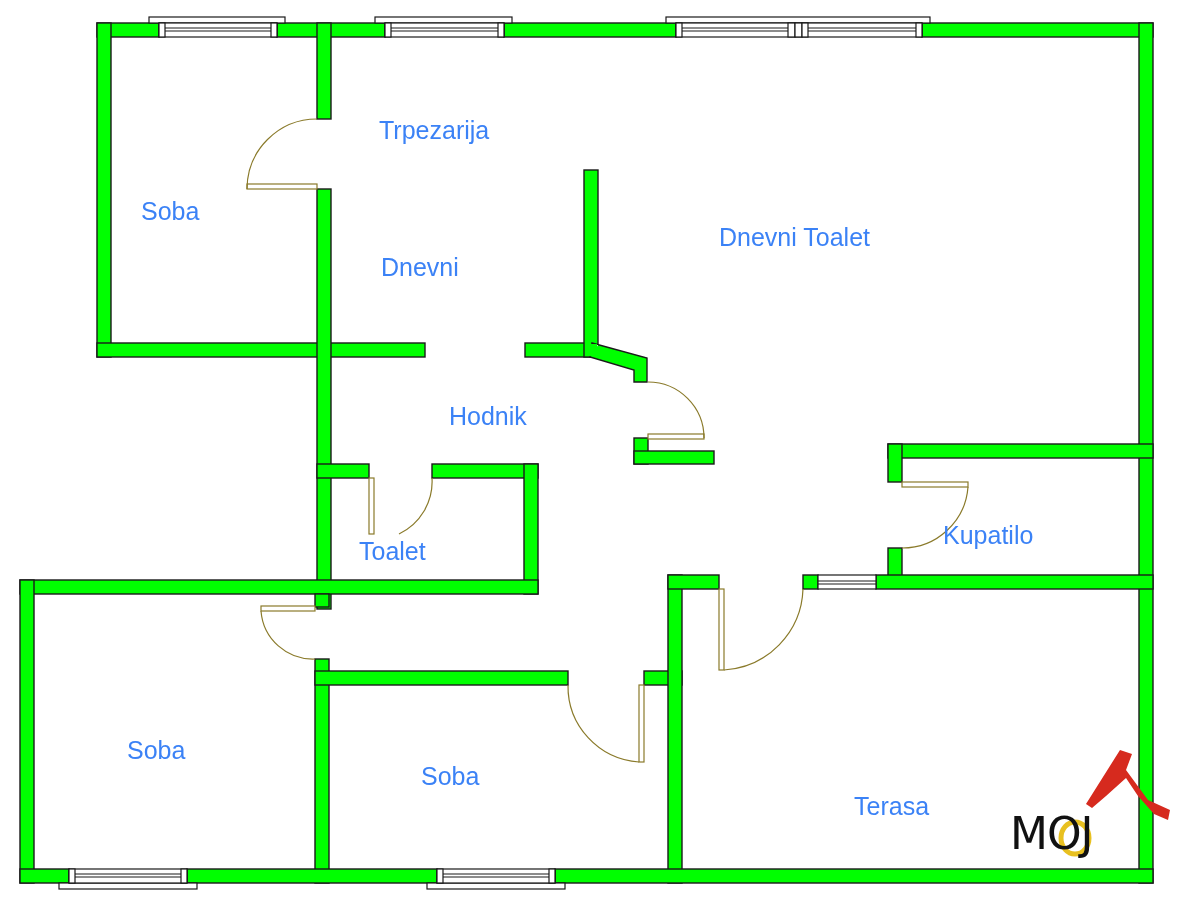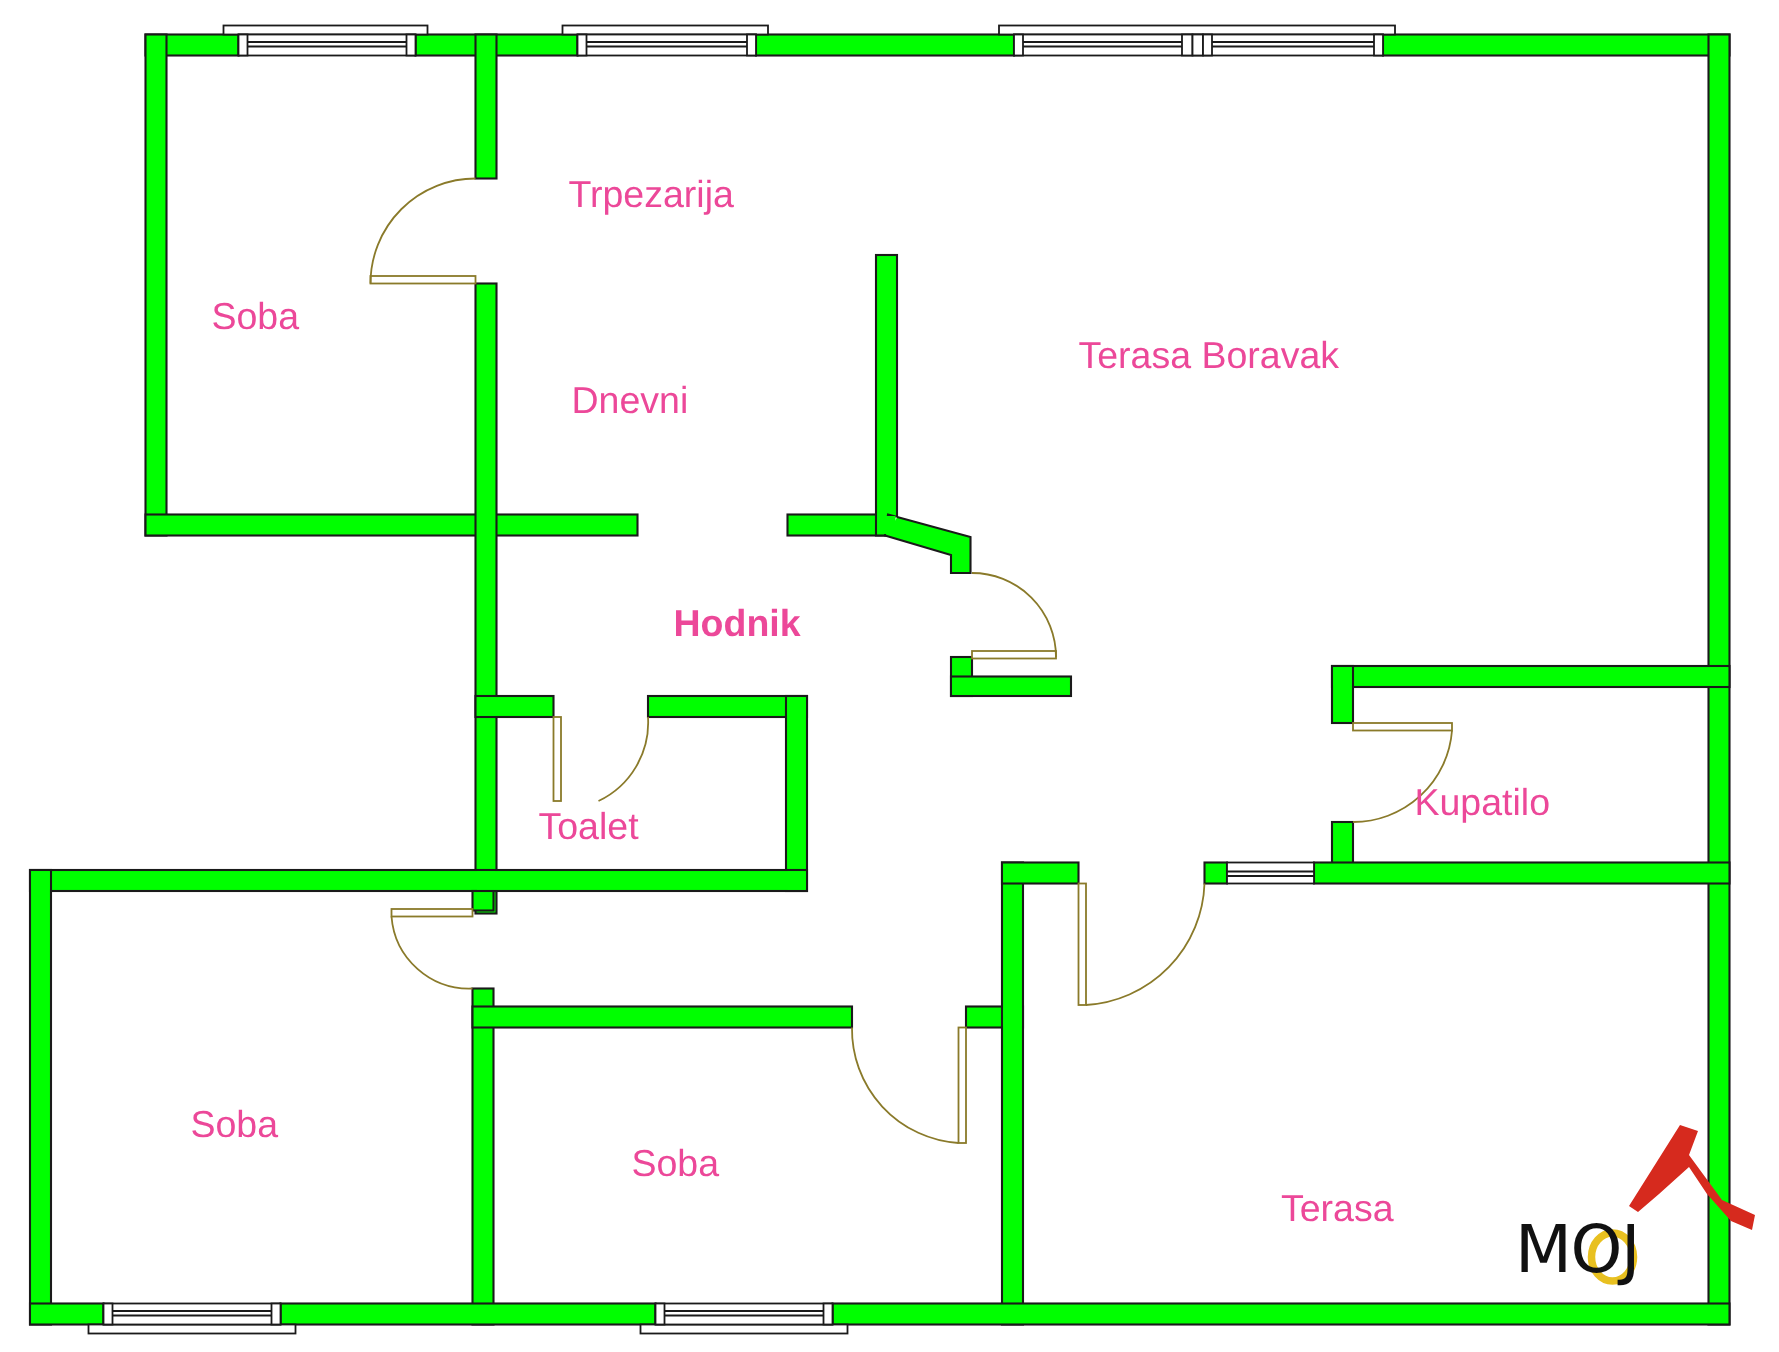--- a/index.html
+++ b/index.html
@@ -7,21 +7,21 @@
   #plan { position: absolute; left: 0; top: 0; }
   .wall { fill: #00ff00; stroke: #1a1a1a; stroke-width: 1.4; }
   .win-frame { fill: #ffffff; stroke: #1a1a1a; stroke-width: 1.2; }
   .win-sash { fill: none; stroke: #1a1a1a; stroke-width: 1.2; }
   .door-leaf { fill: #ffffff; stroke: #8a7a2a; stroke-width: 1.2; }
   .door-arc { fill: none; stroke: #8a7a2a; stroke-width: 1.2; }
   .room-label {
     position: absolute;
     font-family: "Liberation Sans", sans-serif;
     font-size: 25px;
-    color: #ec4899;
+    color: #3b82f6;
     white-space: nowrap;
     line-height: 1;
   }
   .logo { position: absolute; left: 1008px; top: 748px; width: 170px; height: 145px; }
   .logo-text {
     position: absolute;
     font-family: "DejaVu Sans", sans-serif;
     font-size: 44px;
     color: #111;
     letter-spacing: -1px;
@@ -206,22 +206,22 @@
     <g>
       <rect class="door-leaf" x="719" y="589" width="5" height="81"></rect>
       <path class="door-arc" d="M 803 589 A 84 84 0 0 1 724 670"></path>
     </g>
   </g>
 </svg>
 
 <div class="room-label" style="left:141px; top:199px;">Soba</div>
 <div class="room-label" style="left:379px; top:118px;">Trpezarija</div>
 <div class="room-label" style="left:381px; top:255px;">Dnevni</div>
-<div class="room-label" style="left:719px; top:225px;">Terasa Boravak</div>
-<div class="room-label" style="left:449px; top:404px;font-weight:bold;">Hodnik</div>
+<div class="room-label" style="left:719px; top:225px;">Dnevni Toalet</div>
+<div class="room-label" style="left:449px; top:404px;">Hodnik</div>
 <div class="room-label" style="left:359px; top:539px;">Toalet</div>
 <div class="room-label" style="left:943px; top:523px;">Kupatilo</div>
 <div class="room-label" style="left:127px; top:738px;">Soba</div>
 <div class="room-label" style="left:421px; top:764px;">Soba</div>
 <div class="room-label" style="left:854px; top:752px;margin-top:42px;">Terasa</div>
 
 <div class="logo">
   <svg width="170" height="145" viewBox="0 0 170 145" style="position:absolute;left:0;top:0;">
     <polygon points="78,56 112,2 124,6 118,22 140,52 162,62 160,72 146,66 130,48 118,30 98,48 84,60" fill="#d62a1e"></polygon>
     <ellipse cx="67" cy="90" rx="14" ry="16" fill="none" stroke="#e8c020" stroke-width="5"></ellipse>

